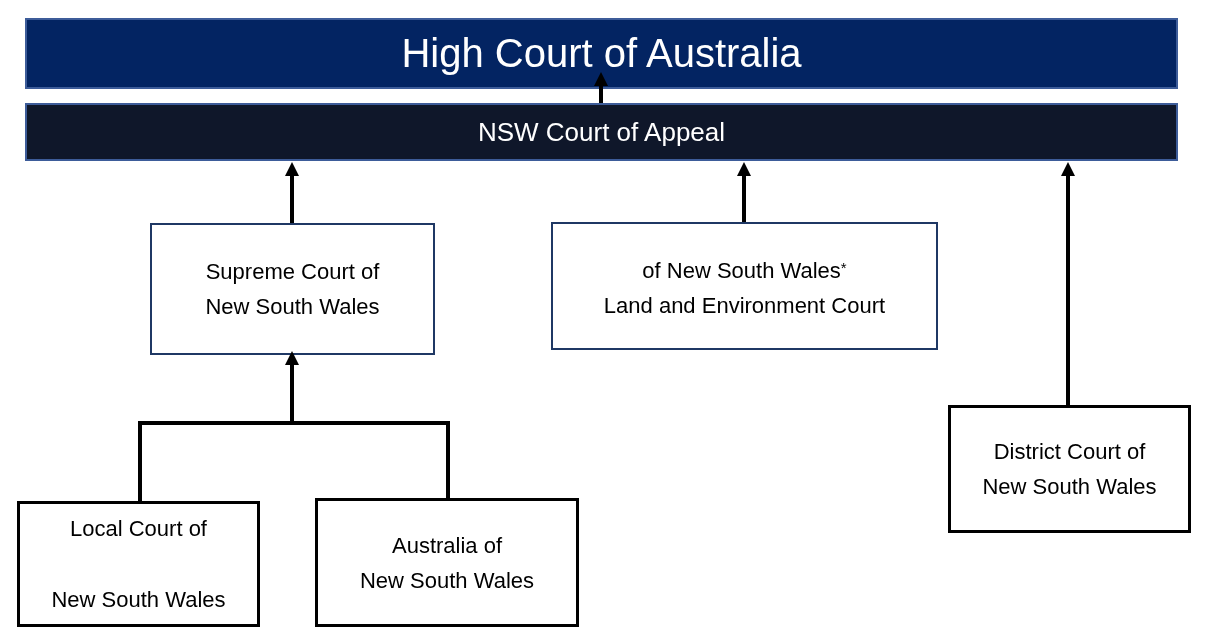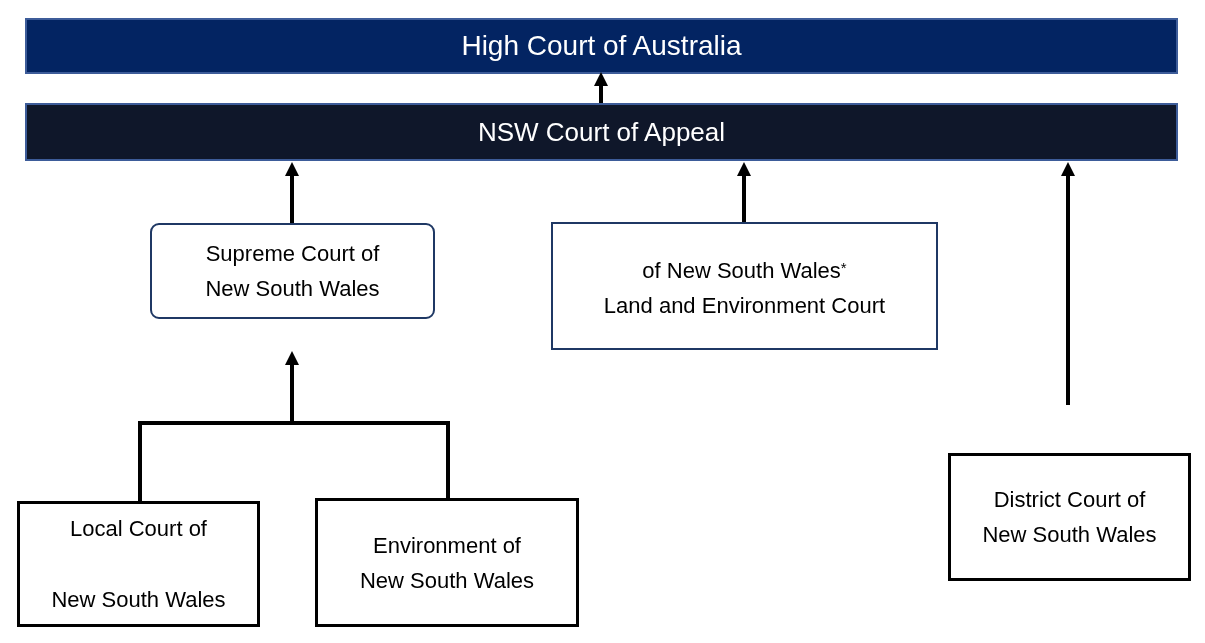--- a/index.html
+++ b/index.html
@@ -22,23 +22,23 @@
     box-sizing: border-box;
     border: 2px solid #3D5C99;
     color: #ffffff;
     display: flex;
     align-items: center;
     justify-content: center;
     text-align: center;
   }
   .banner.high-court {
     top: 18px;
-    height: 56px;
+    height: 71px;
     background: #032462;
-    font-size: 28px;
+    font-size: 40px;
     text-align: right;
   }
   .banner.court-of-appeal {
     top: 103px;
     height: 58px;
     background: #0f172a;
     font-size: 26px;
   }
   .court-box {
     position: absolute;
@@ -49,23 +49,23 @@
     flex-direction: column;
     align-items: center;
     justify-content: center;
     text-align: center;
     font-size: 22px;
     line-height: 35px;
   }
   .court-box.blue-border { border: 2px solid #1F3864; }
   .court-box.black-border { border: 3px solid #000000; }
 
-  .box-supreme    { left: 150px; top: 223px; width: 285px; height: 96px; border-radius: 9px; }
+  .box-supreme    { left: 150px; top: 223px; width: 285px; height: 132px; }
   .box-landenv    { left: 551px; top: 222px; width: 387px; height: 128px; }
-  .box-district   { left: 948px; top: 405px; width: 243px; height: 128px; margin-top: 48px; }
+  .box-district   { left: 948px; top: 405px; width: 243px; height: 128px; }
   .box-local      { left: 17px;  top: 501px; width: 243px; height: 126px; gap: 36px; }
   .box-industrial { left: 315px; top: 498px; width: 264px; height: 129px; }
 
   .footnote-marker {
     font-size: 15px;
     vertical-align: 5px;
   }
   svg.connector-layer {
     position: absolute;
     left: 0;
@@ -102,21 +102,21 @@
     <div>District Court of</div>
     <div>New South Wales</div>
   </div>
 
   <div class="court-box black-border box-local">
     <div>Local Court of</div>
     <div>New South Wales</div>
   </div>
 
   <div class="court-box black-border box-industrial">
-    <div>Environment of</div>
+    <div>Australia of</div>
     <div>New South Wales</div>
   </div>
 
   <svg class="connector-layer" viewBox="0 0 1205 643" xmlns="http://www.w3.org/2000/svg">
 
     <g>
       <line x1="601" y1="103" x2="601" y2="84" stroke="#000000" stroke-width="4"></line>
       <polygon points="601,72 594,86 608,86" fill="#000000"></polygon>
     </g>
 

